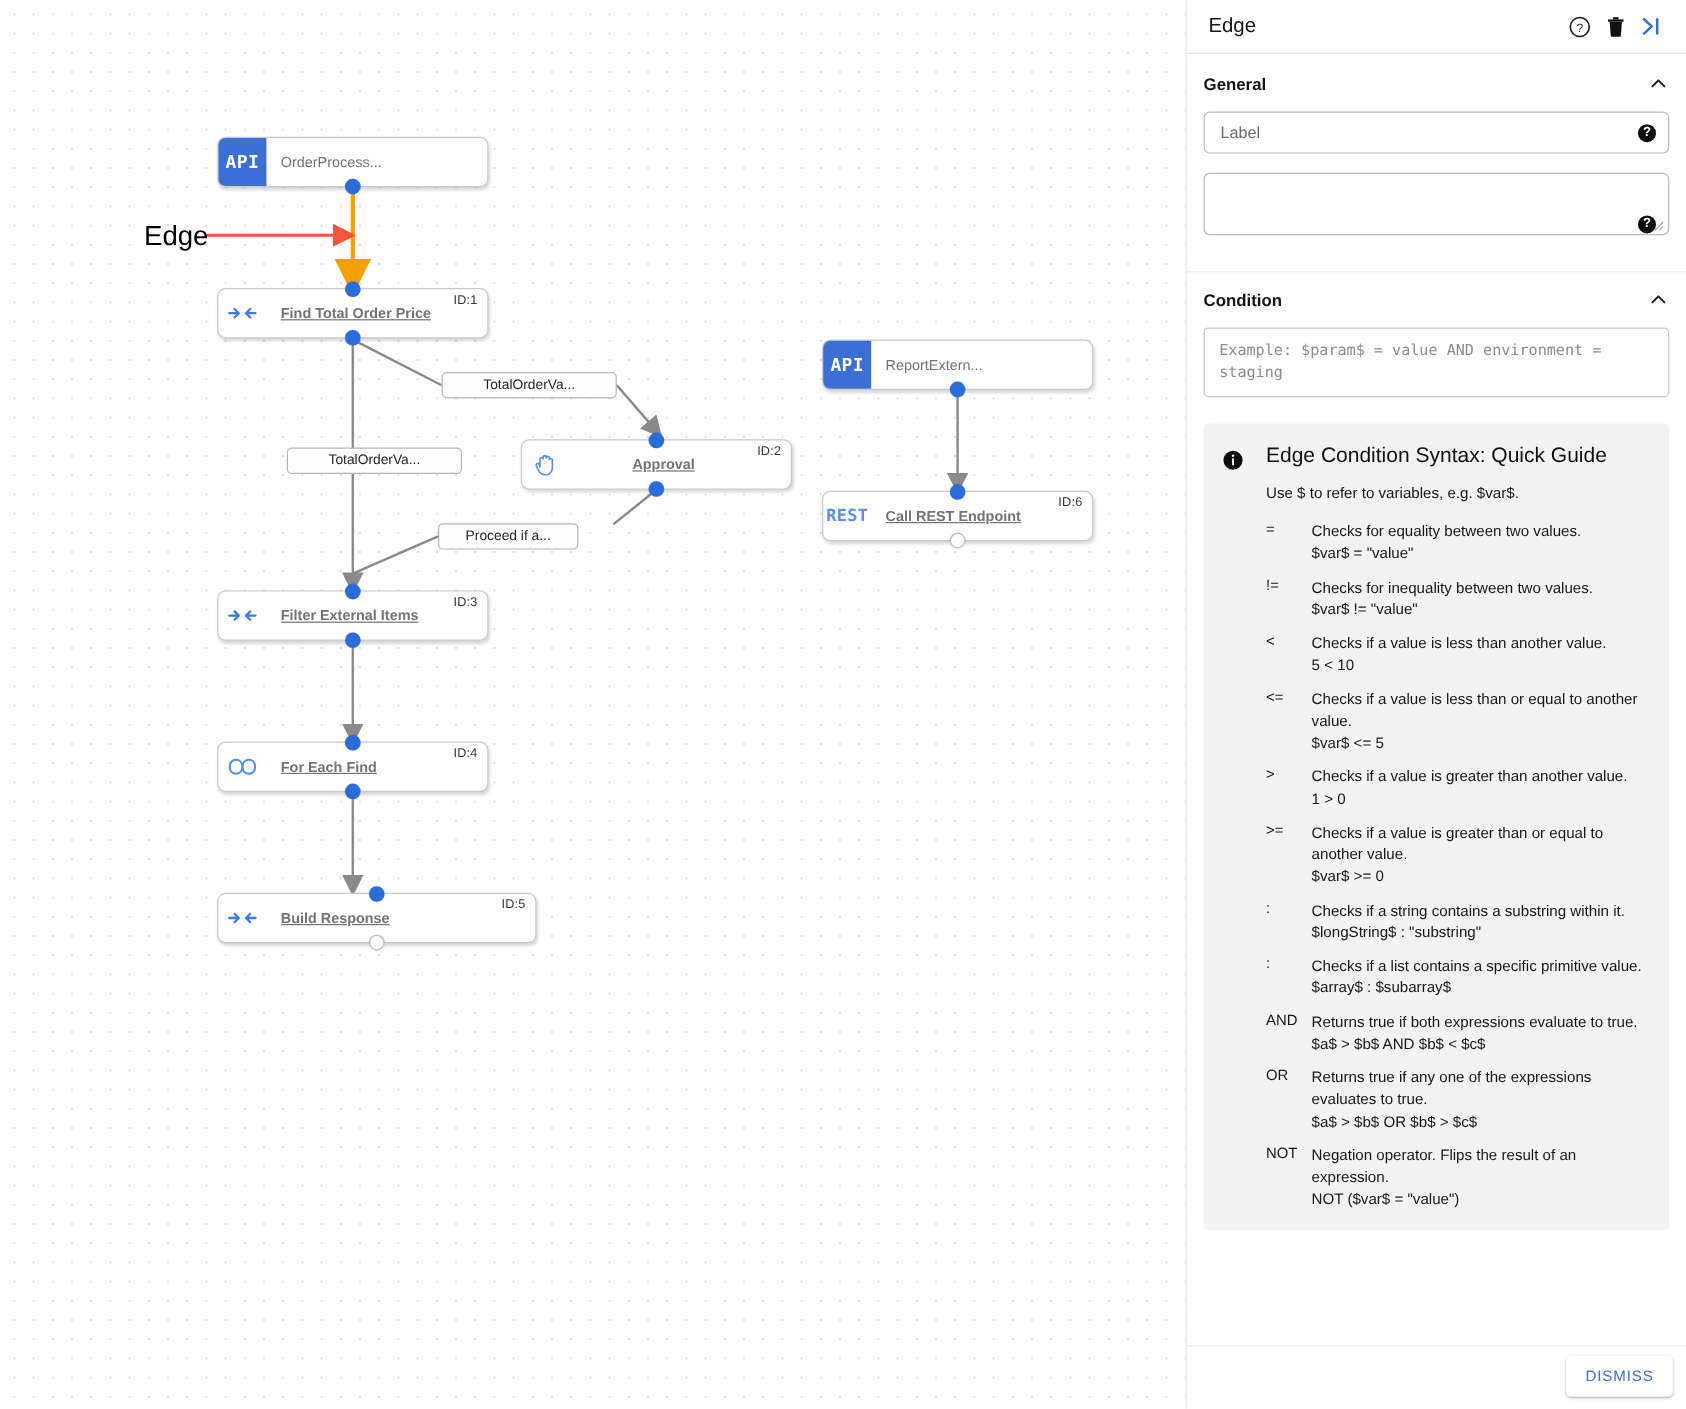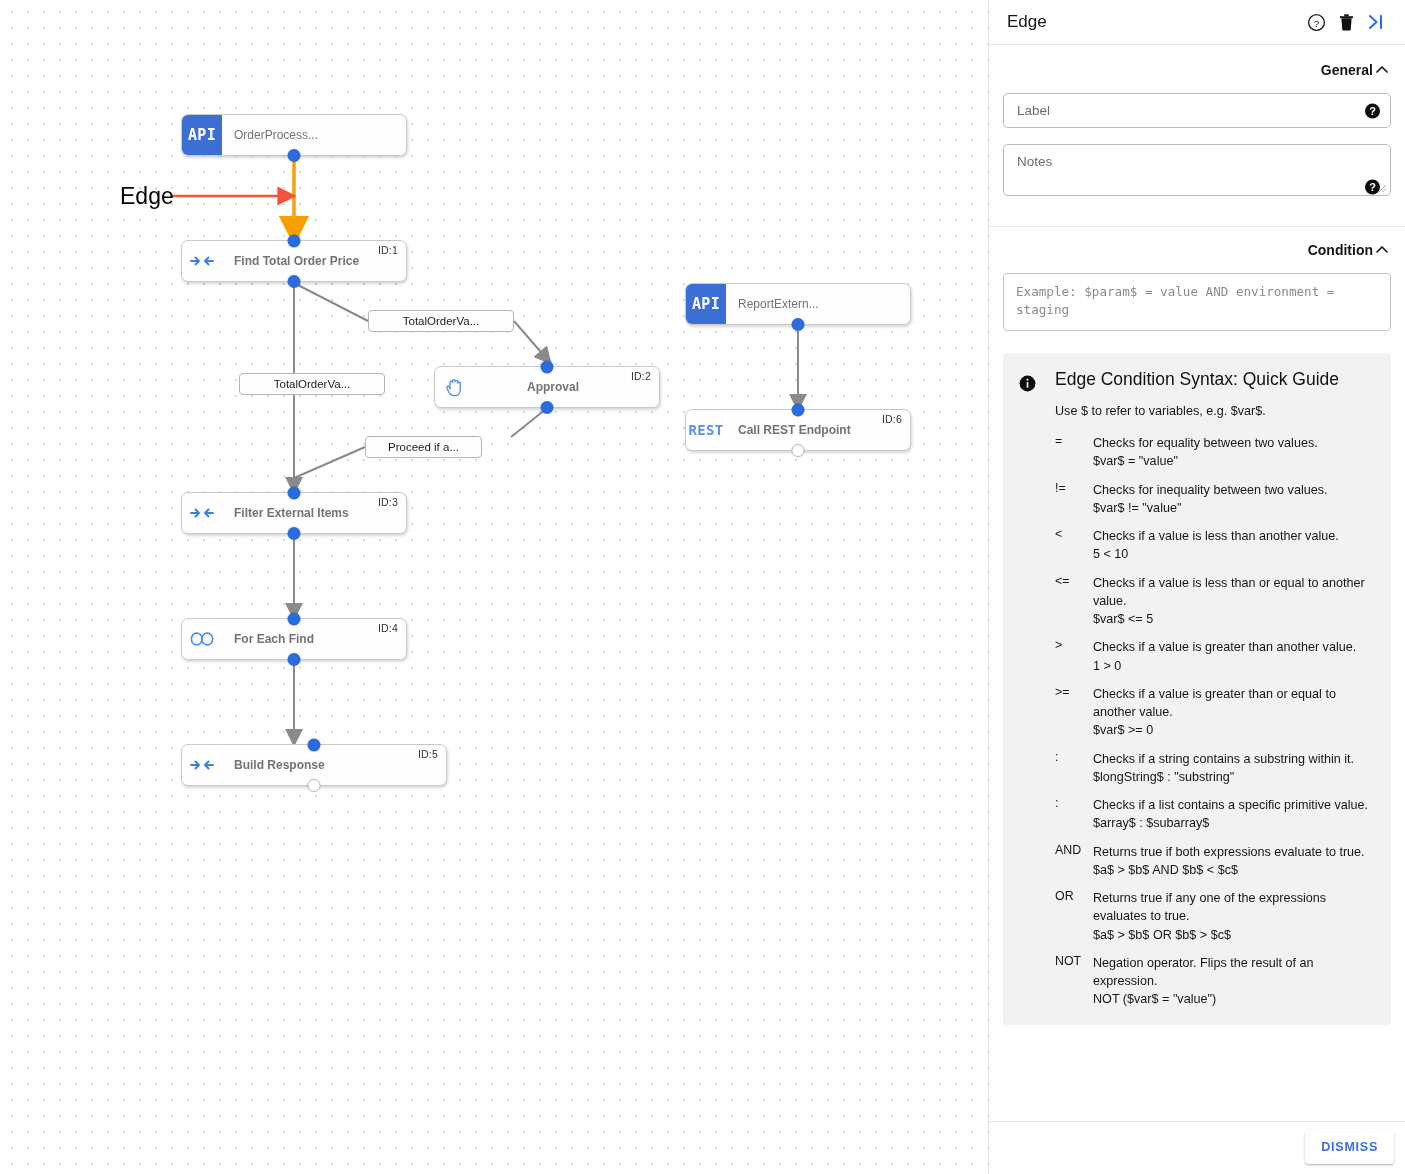--- a/index.html
+++ b/index.html
@@ -48,21 +48,21 @@
   .badge.api { background: #3c6fd4; color: #ffffff; }
   .badge.rest { background: transparent; color: #5b8df0; font-size: 14px; }
   .badge.icon { background: transparent; }
   .node .title {
     font-size: 12px;
     color: #737373;
     padding-left: 12px;
     white-space: nowrap;
     font-weight: 400;
   }
-  .node.bold .title { font-weight: 700; }
+  .node.bold .title { font-weight: 700; text-decoration: underline; }
   .node .idlabel {
     position: absolute;
     right: 8px; top: 3px;
     font-size: 10.5px;
     color: #333;
     letter-spacing: 0.2px;
   }
   .port {
     position: absolute;
     width: 13px; height: 13px;
@@ -123,21 +123,21 @@
   #panel-body {
     flex: 1 1 auto;
     overflow: hidden;
     padding: 0;
   }
   .section {
     padding: 16px 14px 14px 14px;
     border-bottom: 1px solid #eaeaea;
   }
   .section-head {
-    display: flex; align-items: center; justify-content: flex-end;
+    display: flex; align-items: center; justify-content: space-between;
     margin-bottom: 14px;
   }
   .section-head .sh-title {
     font-size: 14px; font-weight: 700; color: #141414;
   }
   .chev { width: 18px; height: 18px; display:flex; align-items:center; justify-content:center;}
 
   .field {
     position: relative;
     border: 1px solid #b9b9b9;
@@ -231,21 +231,21 @@
     background: #fff;
   }
   #dismiss-btn {
     position: absolute;
     right: 11px; top: 8px;
     background: #ffffff;
     border: none;
     border-radius: 4px;
     box-shadow: 0 1px 3px rgba(0,0,0,0.22), 0 1px 1px rgba(0,0,0,0.12);
     color: #3b6fe0;
-    font-weight: 700;
+    font-weight: 400;
     font-size: 12.6px;
     letter-spacing: 0.7px;
     padding: 10px 16px;
     cursor: pointer;
     font-family: "Liberation Sans", sans-serif;
   }
 </style>
 </head>
 <body>
 
@@ -416,21 +416,20 @@
             </svg>
           </div>
         </div>
 
         <div class="field single">
           <span class="ftext">Label</span>
           <span class="qmark">?</span>
         </div>
 
         <div class="field multi">
-          <span class="ftext">Notes</span>
           <span class="qmark">?</span>
           <svg class="resize-grip" viewBox="0 0 9 9">
             <path d="M8 1 L1 8 M8 4.5 L4.5 8" stroke="#9a9a9a" stroke-width="0.9"></path>
           </svg>
         </div>
       </div>
 
       <div class="section" style="border-bottom:none; padding-top:14px;">
         <div class="section-head">
           <div class="sh-title">Condition</div>

